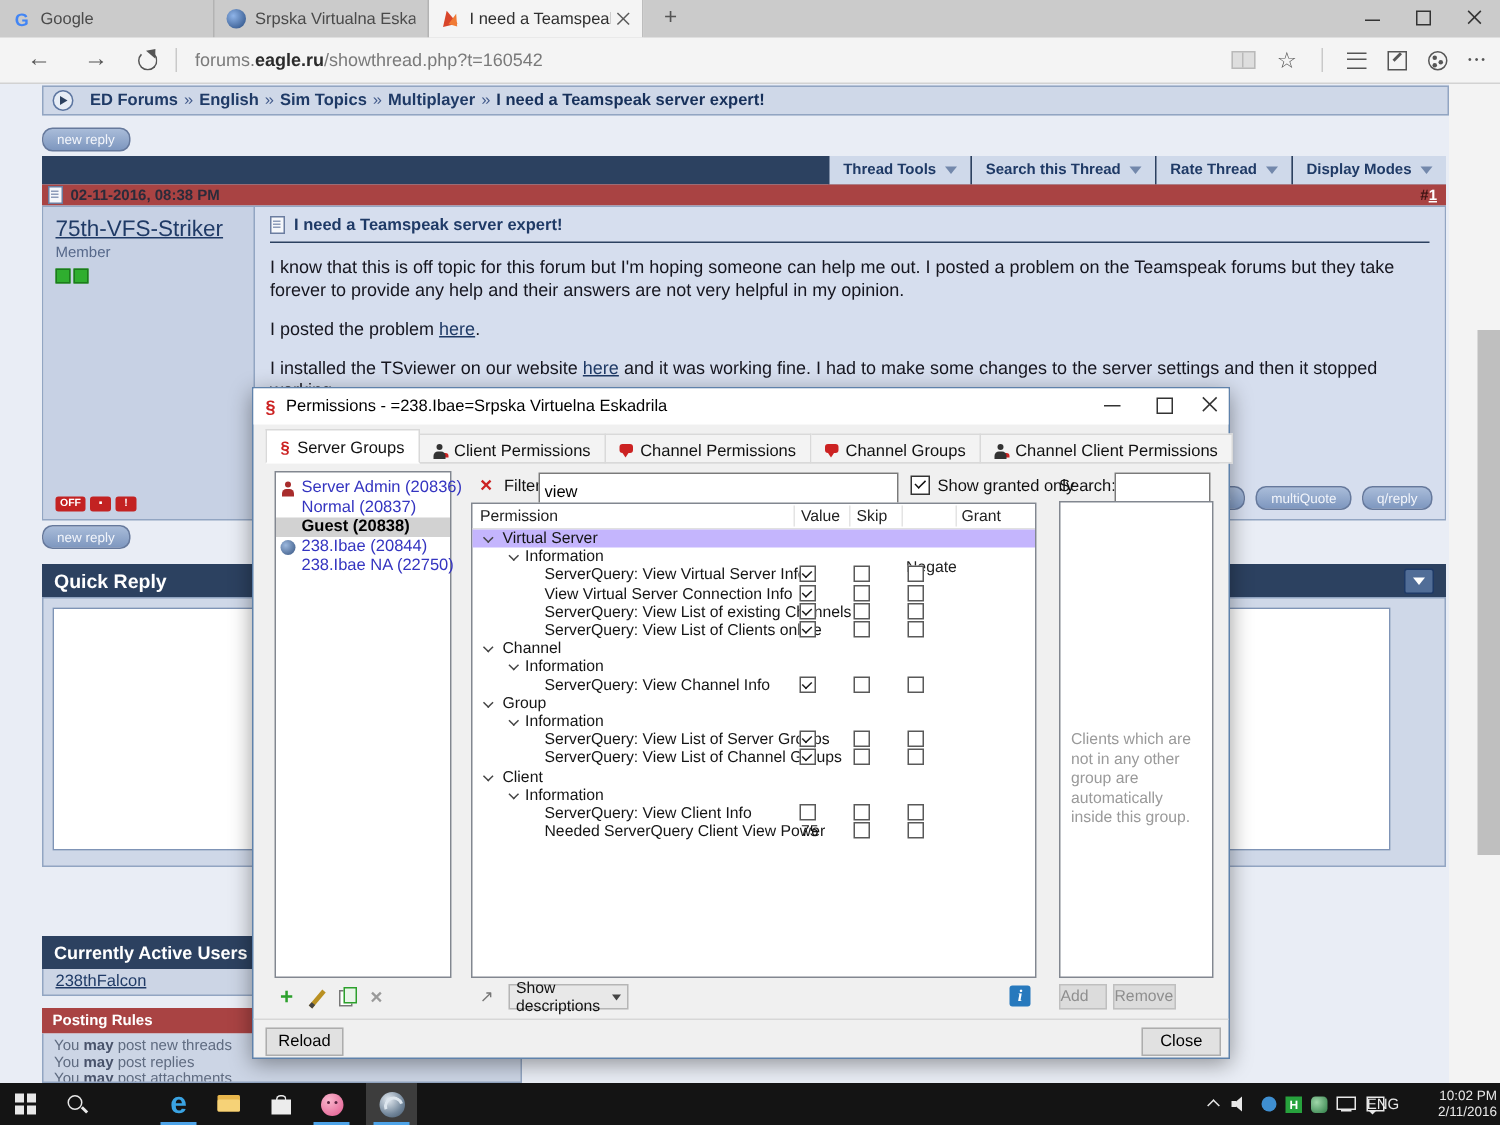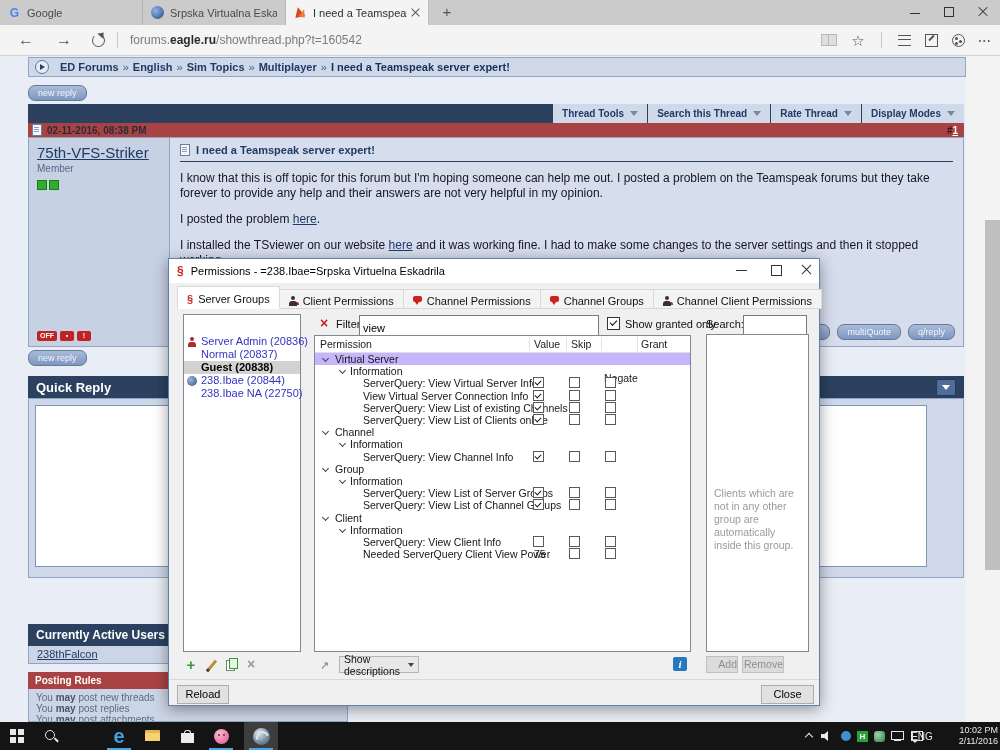--- a/index.html
+++ b/index.html
@@ -111,21 +111,21 @@
   .dtab.active{height:23px;background:#fff;border-bottom:1px solid #fff;position:relative;z-index:2}
   .ticon-sect{color:#c22;font-weight:bold;font-size:11px;line-height:10px}
   .ticon-person{width:9px;height:10px;position:relative}
   .ticon-person::before{content:"";position:absolute;left:2px;top:0;width:4px;height:4px;border-radius:50%;background:#333}
   .ticon-person::after{content:"";position:absolute;left:0;bottom:0;width:8px;height:5px;border-radius:3px 3px 0 0;background:#333;box-shadow:3px 0 0 -1px #c22}
   .ticon-balloon{width:9px;height:9px;position:relative}
   .ticon-balloon::before{content:"";position:absolute;left:0;top:0;width:9px;height:6px;border-radius:2px;background:#c22}
   .ticon-balloon::after{content:"";position:absolute;left:2px;top:6px;border-left:2px solid transparent;border-right:2px solid transparent;border-top:3px solid #c22}
   #tabline{position:absolute;left:8px;top:49px;width:636px;height:1px;background:#d9d9d9}
   .listbox{position:absolute;background:#fff;border:1px solid #828790;box-sizing:border-box}
-  #grouplist{left:14px;top:55px;width:118px;height:338px;padding-top:20px}
+  #grouplist{left:14px;top:55px;width:118px;height:338px;padding-top:4px}
   .gitem{height:13px;line-height:13px;padding-left:17px;position:relative;color:#3434c0;font-size:11px;white-space:nowrap}
   .gitem.selected{background:#d2d2d2;color:#000;font-weight:bold}
   .gicon{position:absolute;left:3px;top:2px;width:10px;height:10px}
   .gicon.admin::before{content:"";position:absolute;left:3px;top:0;width:4px;height:4px;border-radius:50%;background:#a82c2c}
   .gicon.admin::after{content:"";position:absolute;left:1px;bottom:0;width:8px;height:5px;border-radius:3px 3px 0 0;background:#a82c2c}
   .gicon.shield{border-radius:50%;background:radial-gradient(circle at 35% 35%,#9cb8de,#33517e)}
   .litool{position:absolute;top:398px;width:16px;height:16px;text-align:center;line-height:15px;font-size:13px;font-weight:bold}
   .lt-add{left:14px;color:#2ca02c;font-size:15px}
   .lt-edit{left:34px}
   .lt-edit i{display:inline-block;width:3px;height:11px;background:#b99022;border-bottom:3px solid #444;transform:rotate(40deg);margin-top:2px}
@@ -153,21 +153,21 @@
   .plabel{position:absolute;top:0;line-height:12px;white-space:nowrap}
   .cb{position:absolute;top:0;width:11px;height:11px;background:#fff;border:1px solid #595959;box-sizing:border-box}
   .cb.checked::after{content:"";position:absolute;left:1px;top:2px;width:5px;height:3px;border-left:1.4px solid #1a1a1a;border-bottom:1.4px solid #1a1a1a;transform:rotate(-45deg)}
   .pnum{position:absolute;top:0;line-height:12px}
   #arrowbtn{position:absolute;left:148px;top:399px;width:15px;height:15px;color:#777;font-size:11px;text-align:center;line-height:15px}
   #showdesc{position:absolute;left:170px;top:397px;width:80px;height:17px;background:#e8e8e8;border:1px solid #b5b5b5;box-sizing:border-box;font-size:10.5px;display:flex;align-items:center;padding:0 4px;gap:5px}
   #showdesc .caret{border-top-color:#444;border-width:3px;border-top-width:4px;margin:3px 0 0 auto}
   #infoicon{position:absolute;left:504px;top:398px;width:14px;height:14px;background:#2779bd;border-radius:2px;color:#fff;font-family:"Liberation Serif",serif;font-style:italic;font-weight:bold;font-size:11px;text-align:center;line-height:14px}
   #clientlist{left:537px;top:75px;width:103px;height:318px}
   #notice{position:absolute;left:7px;top:152px;width:88px;font-size:10.5px;line-height:13px;color:#9a9a9a}
-  .dis-btn{position:absolute;top:397px;height:17px;background:#dcdcdc;border:1px solid #bfbfbf;box-sizing:border-box;color:#8e8e8e;font-size:10.5px;text-align:right;line-height:15px}
+  .dis-btn{position:absolute;top:397px;height:17px;background:#dcdcdc;border:1px solid #bfbfbf;box-sizing:border-box;color:#8e8e8e;font-size:10.5px;text-align:left;line-height:15px}
   #add-btn{left:537px;width:32px}
   #remove-btn{left:573px;width:42px}
   #dlg-sep{position:absolute;left:0;top:420px;width:100%;height:1px;background:#d7d7d7}
   .dbtn{position:absolute;top:426px;height:19px;background:#e1e1e1;border:1px solid #adadad;box-sizing:border-box;font-size:11px;text-align:center;line-height:17px;color:#000}
   #reload-btn{left:8px;width:52px}
   #close-btn{left:592px;width:53px}
   
   #taskbar{position:absolute;left:0;top:722px;width:1000px;height:28px;background:#141414}
   .tbbtn{position:absolute;top:0;height:28px;display:flex;align-items:center;justify-content:center}
   .tbbtn.active{background:#3d3d3d}

